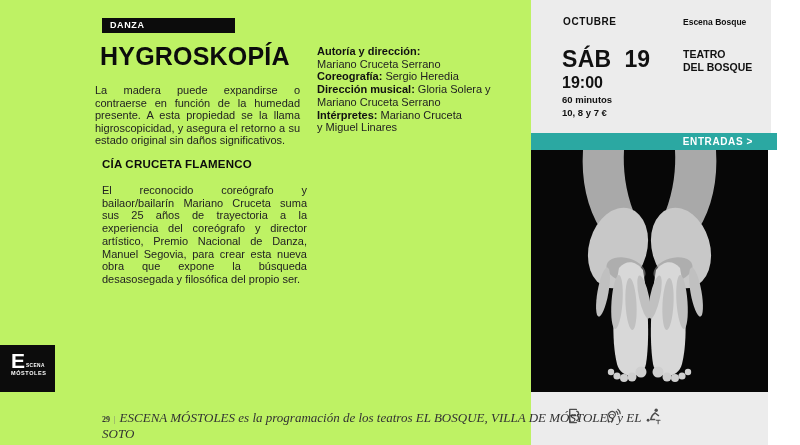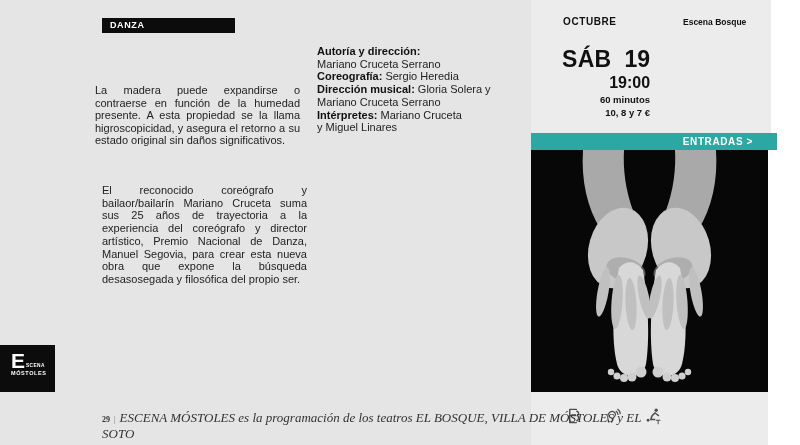--- a/index.html
+++ b/index.html
@@ -1,18 +1,18 @@
 <!DOCTYPE html>
 <html><head>
 <meta charset="utf-8">
 <style>
   * { margin:0; padding:0; box-sizing:border-box; }
   html,body { width:800px; height:445px; background:#fff; overflow:hidden;
               font-family:"Liberation Sans", sans-serif; }
-  .page { position:relative; width:656px; height:445px; background:#e5e5e5; }
+  .page { position:relative; width:656px; height:445px; background:#bef264; }
 
   
   .tag { position:absolute; left:102px; top:18px; width:133px; height:15px;
          background:#0c0c0c; color:#fff; font-size:9px; font-weight:bold;
          letter-spacing:.6px; line-height:15px; padding-left:8px; }
   .title { position:absolute; left:100px; top:42px; font-size:25px; font-weight:bold;
            color:#0c0c0c; letter-spacing:.2px; }
   .intro { position:absolute; left:95px; top:84px; width:205px; font-size:11px;
            line-height:12.6px; color:#222; text-align:justify; }
   .company-heading { position:absolute; left:102px; top:158px; font-size:11.5px;
@@ -22,21 +22,21 @@
 
   
   .credits { position:absolute; left:317px; top:45px; width:195px; font-size:11px;
              line-height:12.7px; color:#222; }
   .credit-label { font-weight:bold; color:#111; }
   .credit-label:not(:empty) { margin-right:3px; }
 
   
   .card { position:absolute; left:531px; top:0; width:240px; height:445px; }
   .card-header { position:absolute; left:0; top:0; width:240px; height:133px;
-                 background:#ececec;text-align:right; }
+                 background:#ececec; }
   .month { position:absolute; left:32px; top:16px; font-size:10px; font-weight:bold;
            letter-spacing:.6px; color:#111; }
   .brand { position:absolute; left:152px; top:17px; font-size:8.5px; font-weight:bold;
            color:#111; }
   .when  { position:absolute; left:31px; top:46px; color:#111; }
   .day   { font-size:23px; font-weight:bold; letter-spacing:.3px; }
   .date  { font-size:23px; font-weight:bold; margin-left:13px; }
   .time  { font-size:16px; font-weight:bold; margin-top:1px; }
   .duration, .prices { font-size:9.5px; font-weight:bold; margin-top:2px; }
   .venue { position:absolute; left:152px; top:48px; font-size:10.5px; font-weight:bold;
@@ -71,21 +71,23 @@
   .footer .pg { font-weight:bold; }
   .footer .sep { color:#777; margin:0 4px; }
   .footer .tagline { font-style:italic; font-size:13px; }
 </style>
 </head>
 <body>
 
 <div class="page">
 
   <div class="tag">DANZA</div>
+  <h1 class="title">HYGROSKOPÍA</h1>
   <p class="intro">La madera puede expandirse o contraerse en función de la humedad presente. A esta propiedad se la llama higroscopicidad, y asegura el retorno a su estado original sin daños significativos.</p>
+  <h2 class="company-heading">CÍA CRUCETA FLAMENCO</h2>
   <p class="company-text">El reconocido coreógrafo y bailaor/bailarín Mariano Cruceta suma sus 25 años de trayectoria a la experiencia del coreógrafo y director artístico, Premio Nacional de Danza, Manuel Segovia, para crear esta nueva obra que expone la búsqueda desasosegada y filosófica del propio ser.</p>
 
   <div class="credits">
     <div><span class="credit-label">Autoría y dirección:</span><span></span></div>
     <div><span class="credit-label"></span><span>Mariano Cruceta Serrano</span></div>
     <div><span class="credit-label">Coreografía:</span><span>Sergio Heredia</span></div>
     <div><span class="credit-label">Dirección musical:</span><span>Gloria Solera y</span></div>
     <div><span class="credit-label"></span><span>Mariano Cruceta Serrano</span></div>
     <div><span class="credit-label">Intérpretes:</span><span>Mariano Cruceta</span></div>
     <div><span class="credit-label"></span><span>y Miguel Linares</span></div>
@@ -96,20 +98,24 @@
       <div class="month">OCTUBRE</div>
       <div class="brand">Escena Bosque</div>
       <div class="when">
         <div>
           <span class="day">SÁB</span><span class="date">19</span>
         </div>
         <div class="time">19:00</div>
         <div class="duration">60 minutos</div>
         <div class="prices">10, 8 y 7 €</div>
       </div>
+      <div class="venue">
+        <div>TEATRO</div>
+        <div>DEL BOSQUE</div>
+      </div>
     </div>
 
     <div class="ribbon">ENTRADAS &gt;</div>
 
     <div class="photo">
       <svg width="237" height="242" viewBox="0 0 237 242">
         <rect width="237" height="242" fill="#070707"></rect>
 
         <g fill="#a9a9a9">
           <path d="M52,0 C50,30 56,58 70,80 L103,63 C94,40 92,18 93,0 Z"></path>

